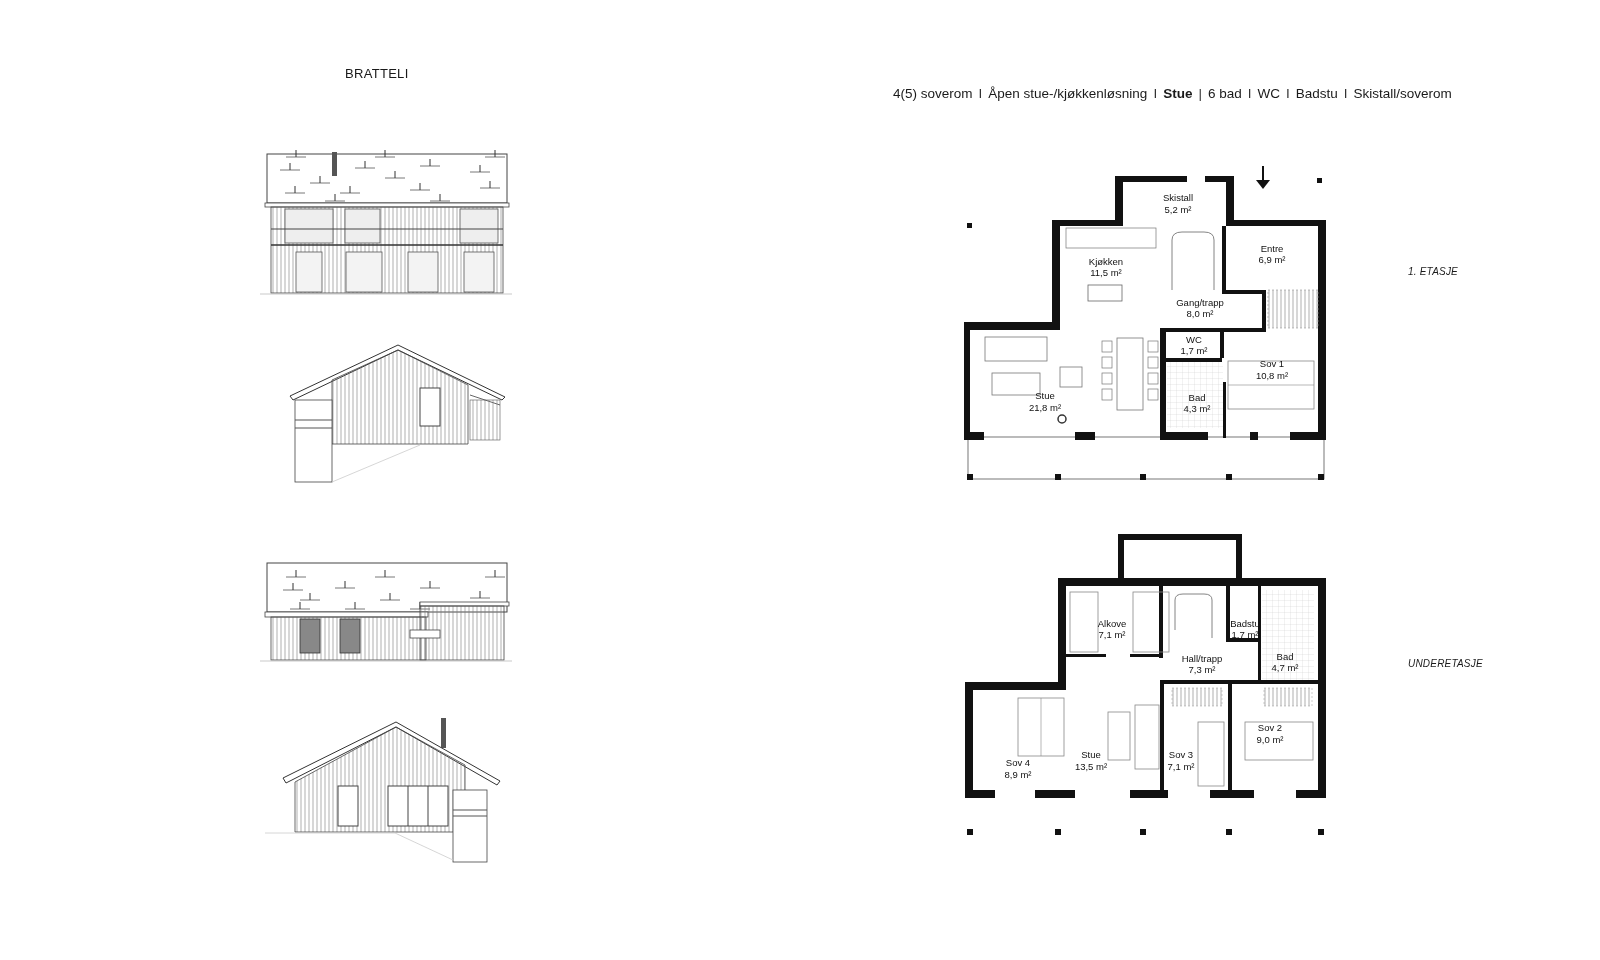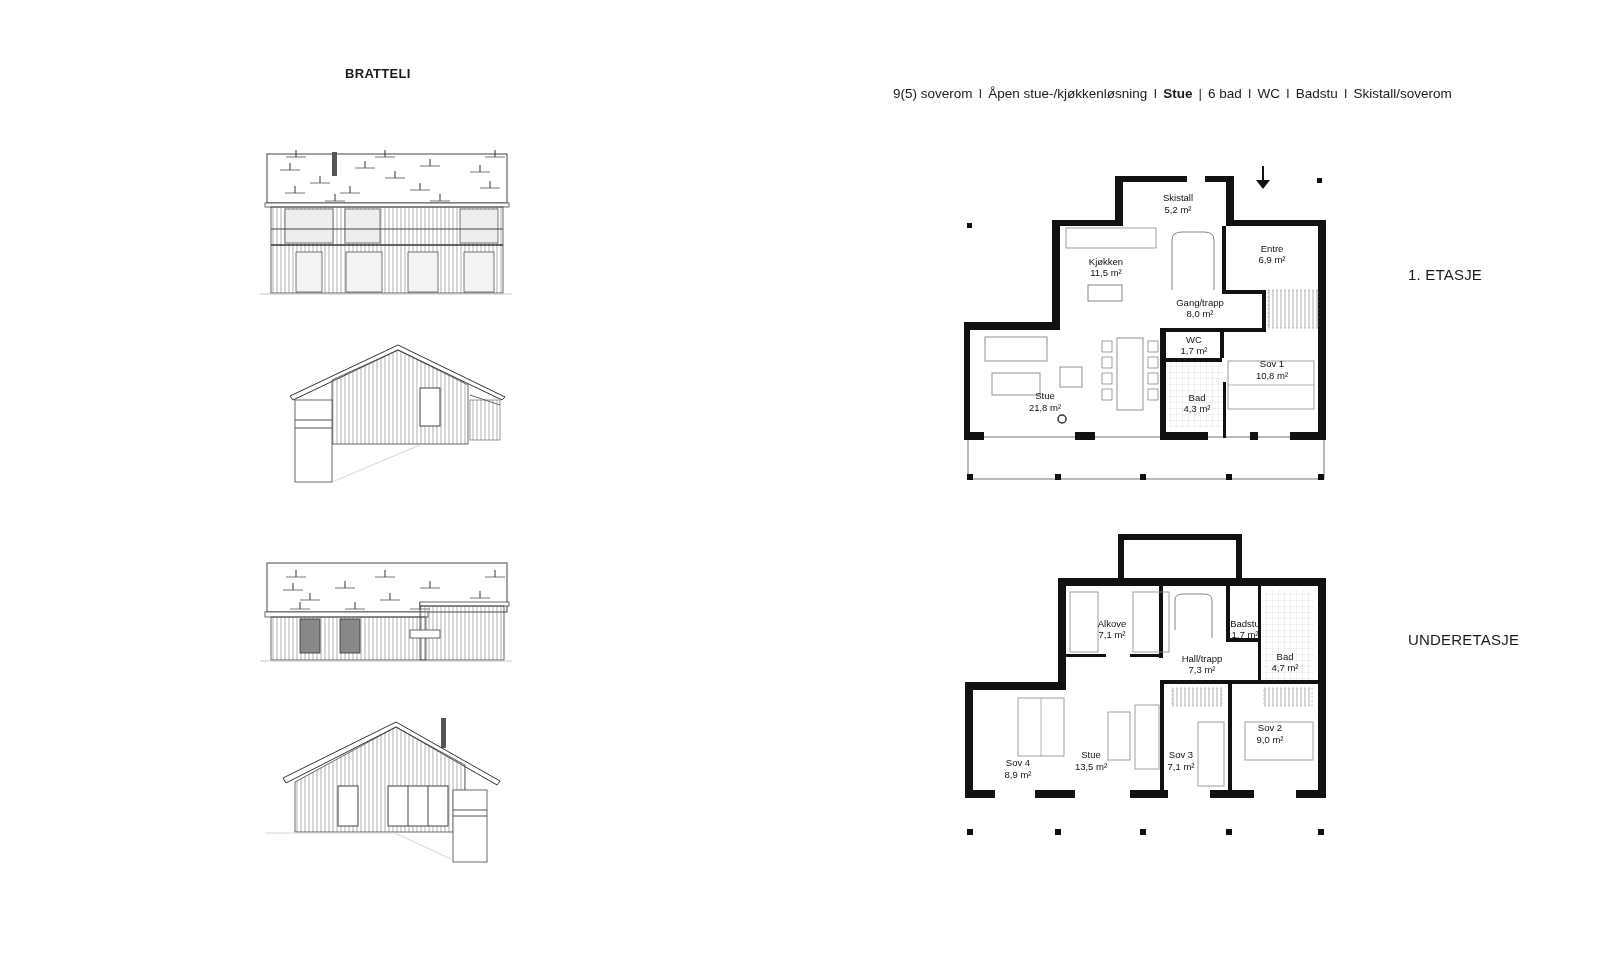--- a/index.html
+++ b/index.html
@@ -1,37 +1,37 @@
 <!DOCTYPE html>
 <html><head>
 <meta charset="utf-8">
 <style>
   html, body { margin:0; padding:0; background:#ffffff; }
   body { width:1600px; height:960px; position:relative; overflow:hidden;
          font-family:"Liberation Sans", sans-serif; color:#1a1a1a; }
-  .title { position:absolute; left:345px; top:66px; font-size:13px; font-weight:bold; letter-spacing:0.3px; }
+  .title { position:absolute; left:345px; top:66px; font-size:13px; font-weight:normal; letter-spacing:0.3px; }
   .features { position:absolute; left:893px; top:86px; font-size:13.5px; white-space:nowrap; }
   .features span { display:inline; }
   .features .sep { margin:0 6px; color:#333; }
   .features .bold { font-weight:bold; }
-  .floor-label { position:absolute; font-size:15px; letter-spacing:0.2px; }
+  .floor-label { position:absolute; font-size:10px; letter-spacing:0.2px;font-style:italic; }
   svg { position:absolute; left:0; top:0; }
   .rl { font-family:"Liberation Sans", sans-serif; font-size:9.5px; fill:#111; text-anchor:middle; }
 </style>
 </head>
 <body>
 
 <div class="title">BRATTELI</div>
 
 <div class="features">
-  <span>9(5) soverom</span><span class="sep">I</span><span>Åpen stue-/kjøkkenløsning</span><span class="sep">I</span><span class="bold">Stue</span><span class="sep">|</span><span>6 bad</span><span class="sep">I</span><span>WC</span><span class="sep">I</span><span>Badstu</span><span class="sep">I</span><span>Skistall/soverom</span>
+  <span>4(5) soverom</span><span class="sep">I</span><span>Åpen stue-/kjøkkenløsning</span><span class="sep">I</span><span class="bold">Stue</span><span class="sep">|</span><span>6 bad</span><span class="sep">I</span><span>WC</span><span class="sep">I</span><span>Badstu</span><span class="sep">I</span><span>Skistall/soverom</span>
 </div>
 
 <div class="floor-label" style="left:1408px; top:266px;">1. ETASJE</div>
-<div class="floor-label" style="left:1408px; top:631px;">UNDERETASJE</div>
+<div class="floor-label" style="left:1408px; top:658px;">UNDERETASJE</div>
 
 <svg width="1600" height="960" viewBox="0 0 1600 960">
   <defs>
     <pattern id="vlines" width="4" height="10" patternUnits="userSpaceOnUse">
       <line x1="1" y1="0" x2="1" y2="10" stroke="#777" stroke-width="0.6"></line>
     </pattern>
     <pattern id="tiles" width="6" height="6" patternUnits="userSpaceOnUse">
       <path d="M6 0 H0 V6" fill="none" stroke="#ccc" stroke-width="0.5"></path>
     </pattern>
     <g id="turf">

